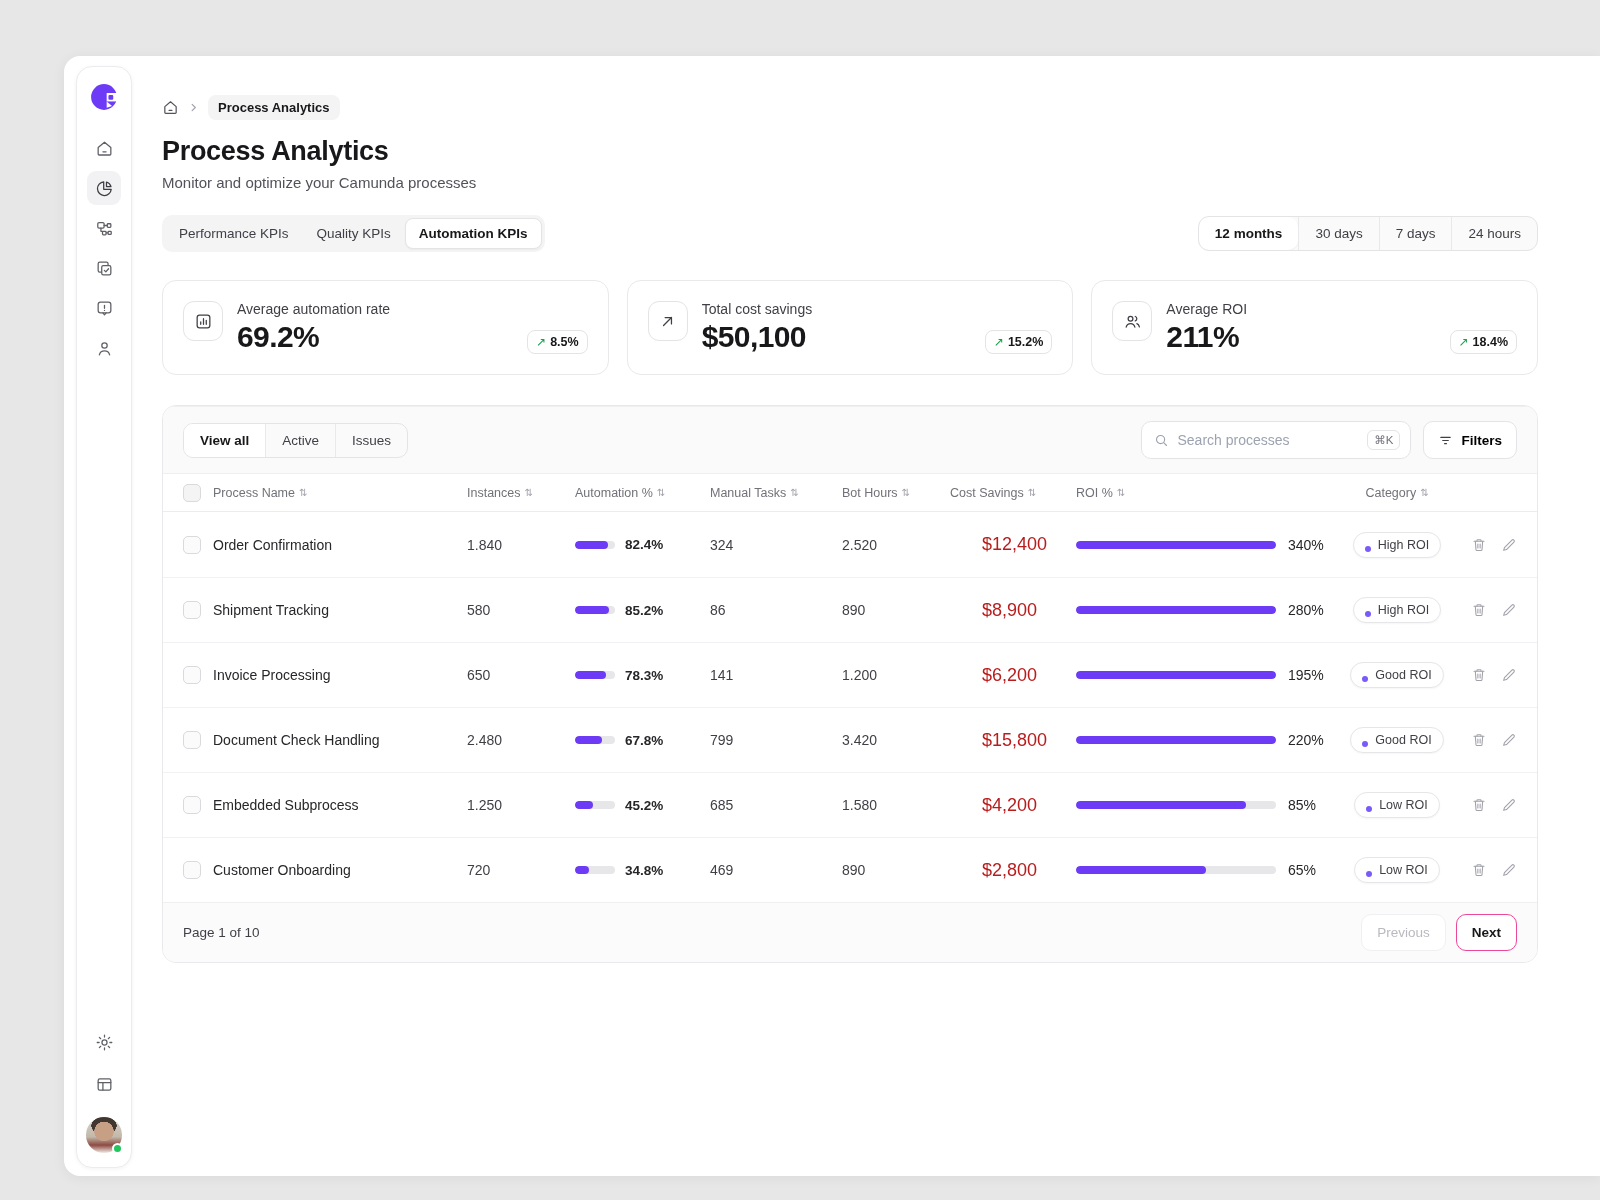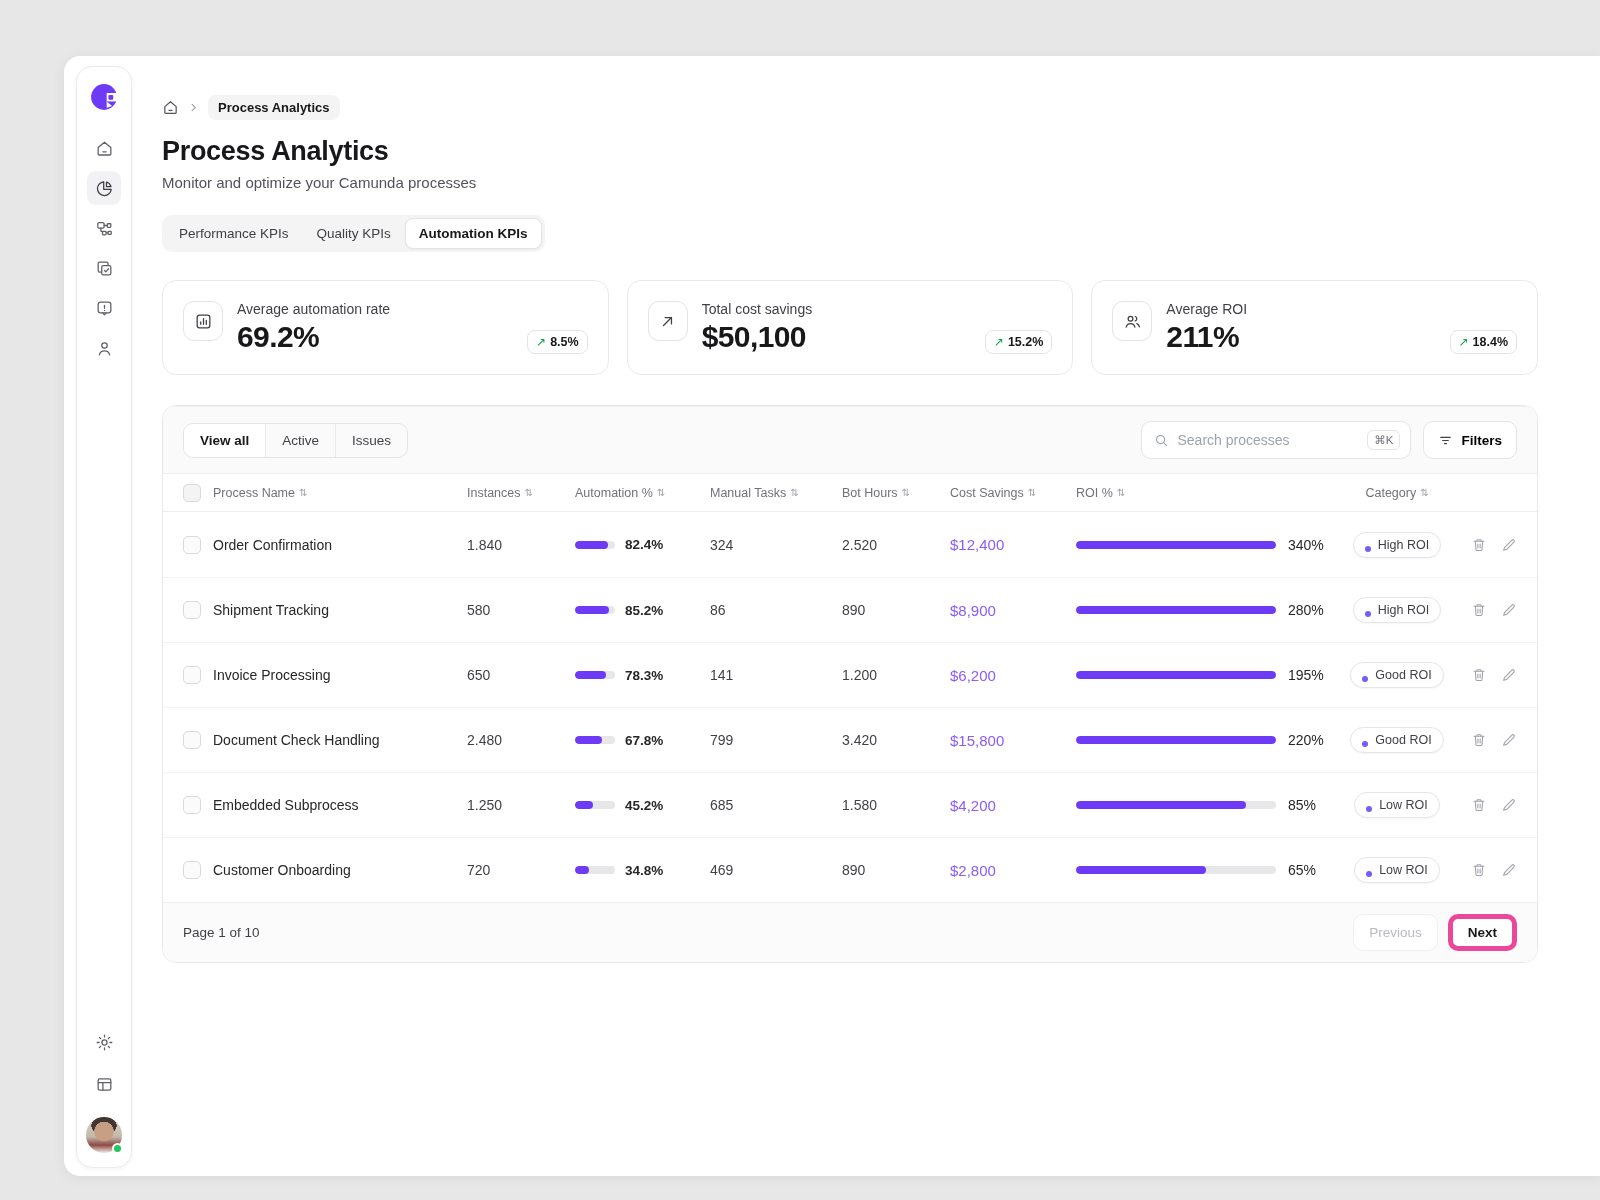--- a/index.html
+++ b/index.html
@@ -95,40 +95,40 @@
   .th.center { justify-content:center; }
   .cb { width:18px; height:18px; border:1px solid #d9d9de; border-radius:5px; background:#fbfbfc; cursor:pointer; display:inline-block; }
   .row { height:65px; border-top:1px solid #f2f2f4; }
   .row:first-child { border-top:none; }
   .cell-name { font-size:14px; font-weight:500; color:#27272a; }
   .cell-num { font-size:14px; color:#3f3f46; }
   .auto-cell { display:flex; align-items:center; gap:10px; }
   .mini-track { width:40px; height:8px; border-radius:5px; background:#e7e7ea; overflow:hidden; flex:none; }
   .mini-fill { height:100%; border-radius:5px; background:#6d3bf5; }
   .auto-pct { font-size:13.5px; font-weight:700; color:#27272a; }
-  .cost { font-size:15px; font-weight:500; color:#8b5cf6; }
+  .cost { font-size:18px; font-weight:500; color:#b91c1c;margin-left:32px; }
   .roi-cell { display:flex; align-items:center; gap:12px; }
   .roi-track { width:200px; height:8px; border-radius:5px; background:#e7e7ea; overflow:hidden; flex:none; }
   .roi-fill { height:100%; border-radius:5px; background:#6d3bf5; }
   .roi-pct { font-size:14px; font-weight:500; color:#27272a; }
   .cat-cell { display:flex; justify-content:center; }
   .badge { display:inline-flex; align-items:flex-end; gap:7px; padding:5px 11px; border:1px solid #e6e6e9;
            border-radius:999px; background:#fff; box-shadow:0 1px 2px rgba(0,0,0,.04);
            font-size:12.5px; font-weight:500; color:#3f3f46; white-space:nowrap; }
   .badge .dot { width:6px; height:6px; border-radius:50%; background:#7a5af8; }
   .actions { display:flex; justify-content:flex-end; gap:14px; color:#a1a1aa; }
   .actions svg { width:16px; height:16px; cursor:pointer; }
 
   .tfoot { background:#fbfbfc; border-top:1px solid #efeff1; height:60px; padding:0 20px;
            display:flex; align-items:center; justify-content:space-between; }
   .page-label { font-size:13.5px; font-weight:500; color:#3f3f46; }
   .pag-btns { display:flex; gap:10px; }
   .btn { height:37px; padding:0 15px; border-radius:10px; background:#fff; font-size:13.5px; font-family:inherit; cursor:pointer; }
   .btn.prev { border:1px solid #f0f0f2; color:#b9b9c0; font-weight:500; }
-  .btn.next { border:5px solid #ec4899; color:#18181b; font-weight:700; }
+  .btn.next { border:1px solid #ec4899; color:#18181b; font-weight:700; }
 </style>
 </head>
 <body>
 
 <div class="window">
 
   <aside class="sidebar">
     <div class="logo">
       <svg viewBox="0 0 36 36">
           <circle cx="18" cy="18" r="14.5" fill="#6d3bf5"></circle>
@@ -220,20 +220,26 @@
 
     <h1 class="page-title">Process Analytics</h1>
     <div class="page-sub">Monitor and optimize your Camunda processes</div>
 
     <div class="tabs-row">
       <div class="seg">
         <span class="seg-item">Performance KPIs</span>
         <span class="seg-item">Quality KPIs</span>
         <span class="seg-item active">Automation KPIs</span>
       </div>
+      <div class="range">
+        <span class="r-item active">12 months</span>
+        <span class="r-item">30 days</span>
+        <span class="r-item">7 days</span>
+        <span class="r-item">24 hours</span>
+      </div>
     </div>
 
     <div class="kpi-row">
       <div class="kpi">
         <div class="kpi-icon">
           <svg viewBox="0 0 24 24" fill="none" stroke="currentColor" stroke-width="1.6" stroke-linecap="round" stroke-linejoin="round">
               <rect x="4" y="4" width="16" height="16" rx="3"></rect>
               <path d="M8.5 15.5v-3M12 15.5V8.5M15.5 15.5v-5"></path>
             </svg>
         </div>

